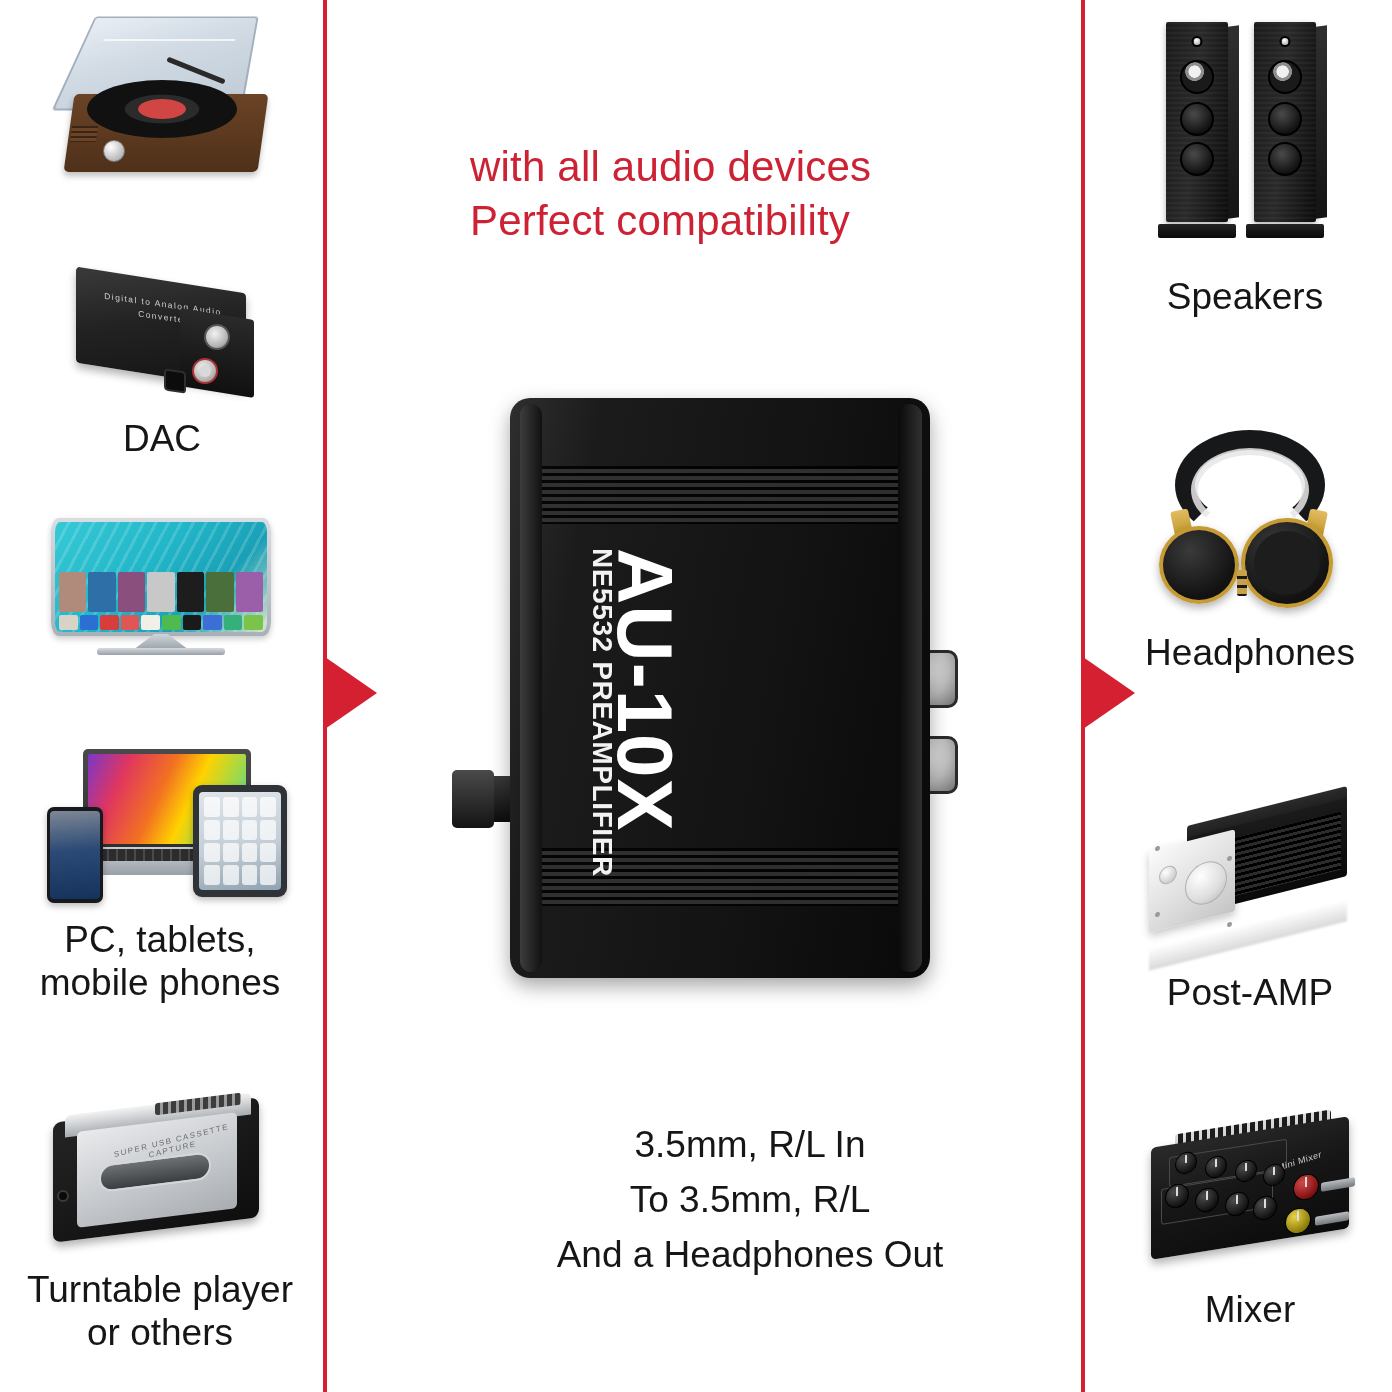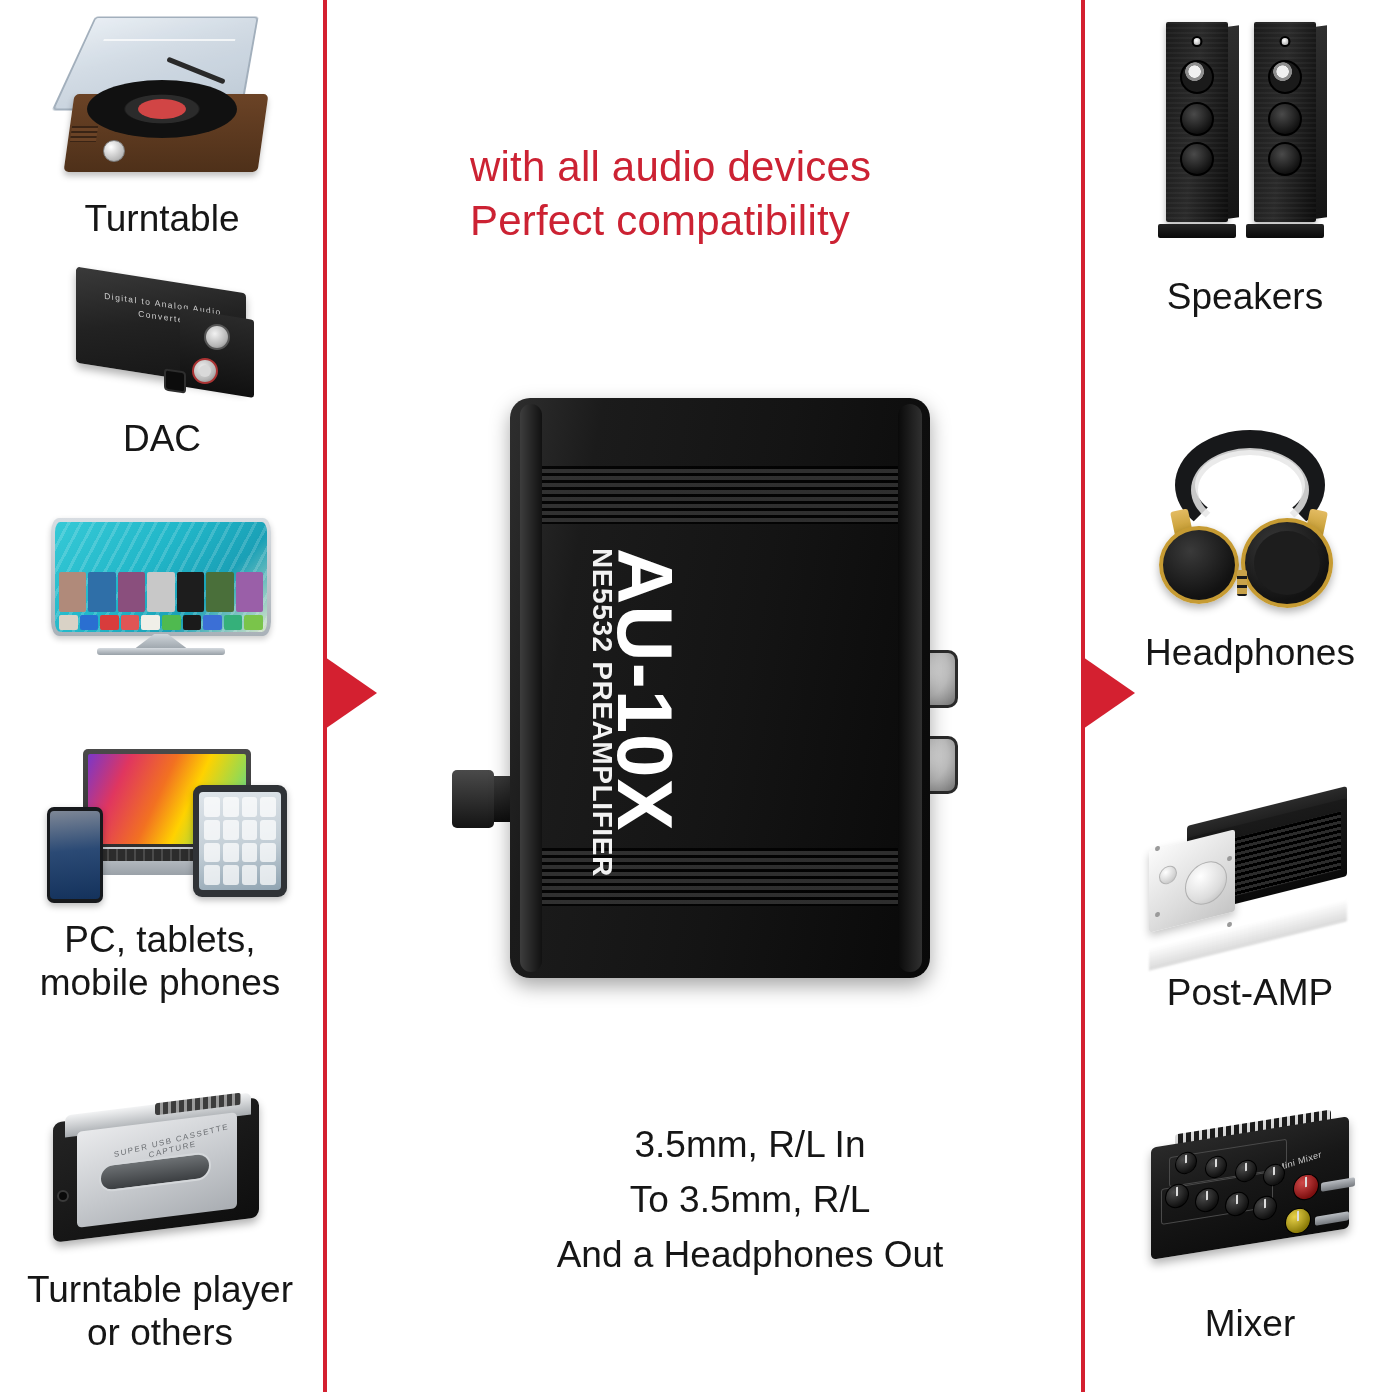--- a/index.html
+++ b/index.html
@@ -330,21 +330,20 @@
           <div class="lidline"></div>
         </div>
       <div class="base"></div>
       <div class="vent"></div>
       <div class="platter">
           <div class="vinyl-label"></div>
         </div>
       <div class="tonearm"></div>
       <div class="knob"></div>
     </div>
-    <div class="label" style="margin-top:10px;">Turntable</div>
   </div>
 
   <div class="item" style="left:22px; top:262px; width:280px;">
     <div class="art dac">
       <div class="body"></div>
       <div class="txt">Digital to Analog
 Audio Converter</div>
       <div class="front"></div>
       <div class="jack"></div>
       <div class="rca a"></div>
@@ -551,16 +550,16 @@
       <div class="k" style="left:30px; top:72px; width:24px; height:24px;"></div>
       <div class="k" style="left:60px; top:76px; width:24px; height:24px;"></div>
       <div class="k" style="left:90px; top:80px; width:24px; height:24px;"></div>
       <div class="k" style="left:118px; top:84px; width:24px; height:24px;"></div>
 
       <div class="k red" style="left:158px; top:62px; width:26px; height:26px;"></div>
       <div class="k yel" style="left:150px; top:96px; width:26px; height:26px;"></div>
       <div class="fader" style="left:186px; top:68px;"></div>
       <div class="fader" style="left:180px; top:102px;"></div>
     </div>
-    <div class="label" style="margin-top:26px;">Mixer</div>
+    <div class="label" style="margin-top:12px;">Mixer</div>
   </div>
 
 </div>
 
 </body></html>

